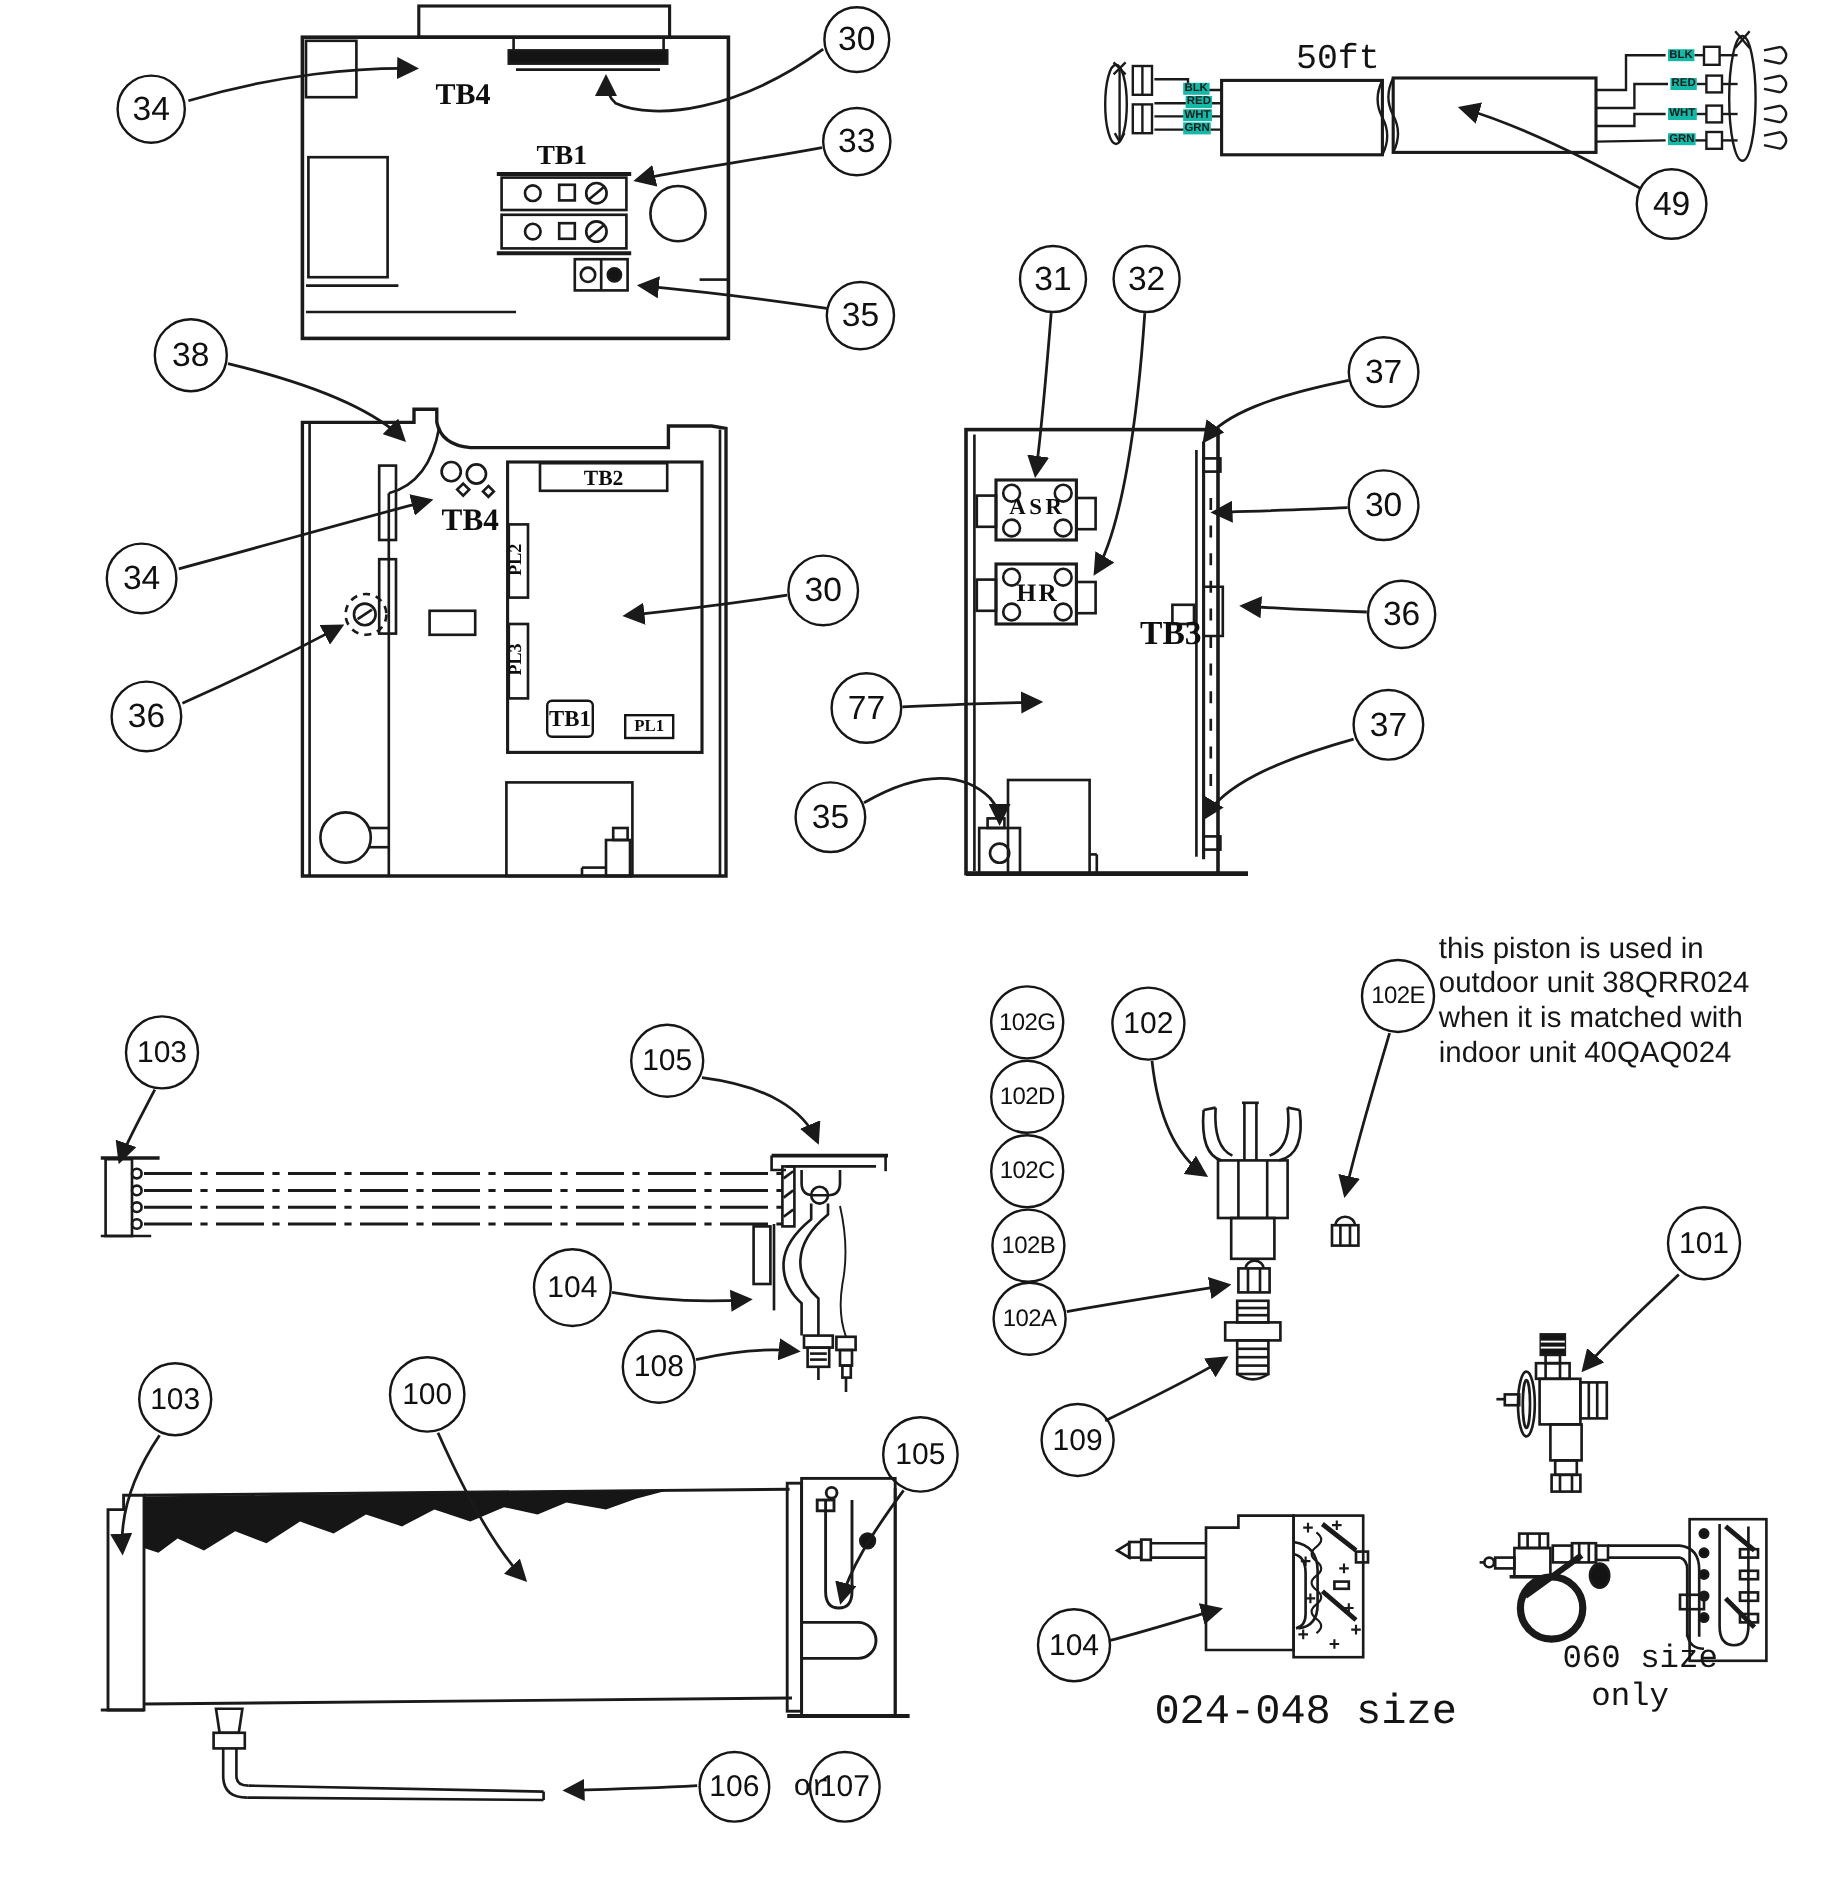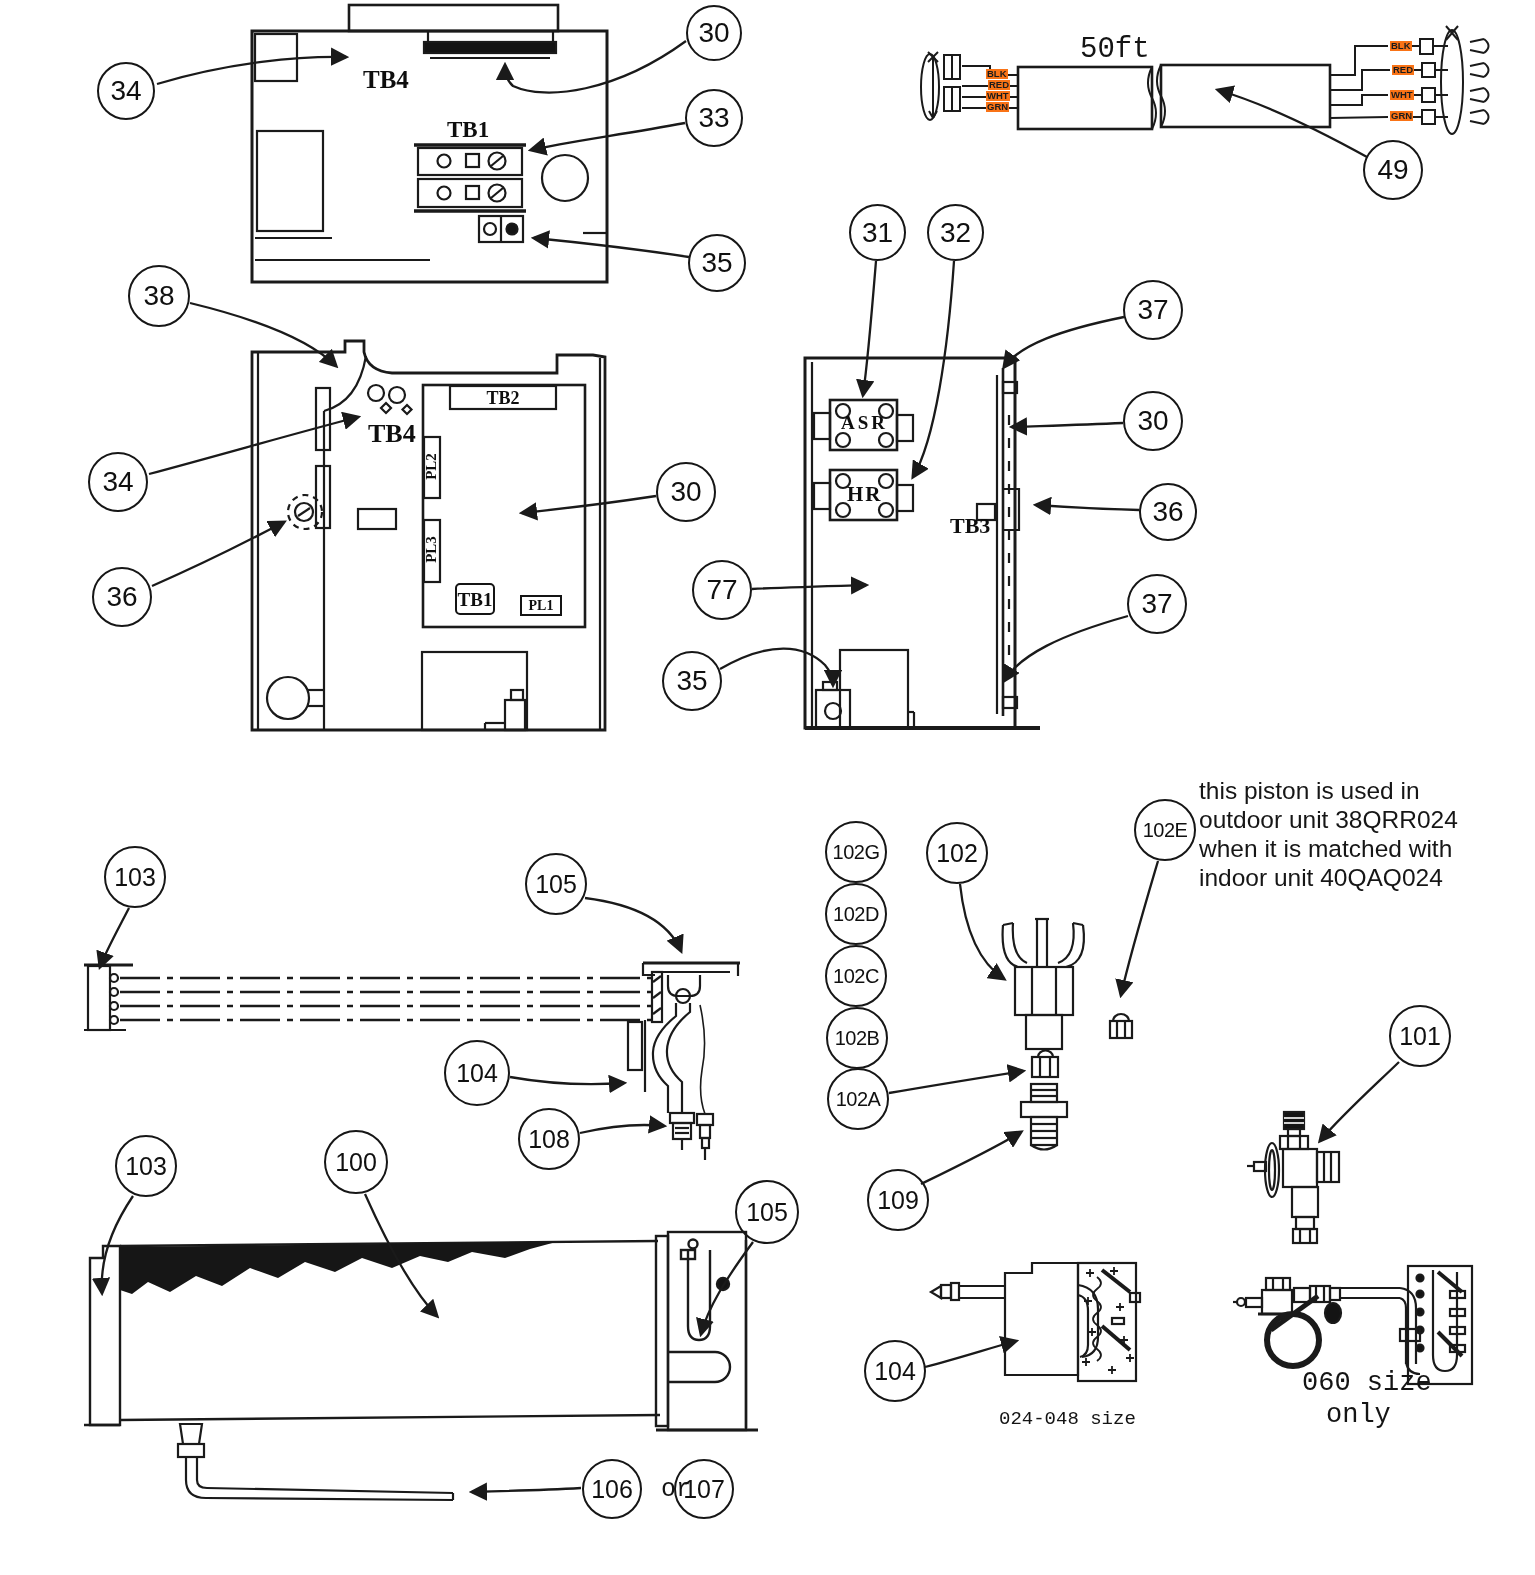--- a/index.html
+++ b/index.html
@@ -10,21 +10,21 @@
            display:flex;align-items:center;justify-content:center;box-sizing:border-box;
            font-family:"Liberation Sans",sans-serif;color:#101010;background:transparent;}
   .b2{font-size:28px;}
   .b3{font-size:25px;}
   .b4{font-size:20px;letter-spacing:-0.5px;}
   .lbl{position:absolute;z-index:2;font-family:"Liberation Serif",serif;font-weight:bold;color:#0e0e0e;line-height:1;}
   .boxed{border:2.4px solid #141414;display:flex;align-items:center;justify-content:center;box-sizing:border-box;}
   .vert{transform:rotate(-90deg);transform-origin:center center;text-align:center;}
   .sans{position:absolute;z-index:2;font-family:Liberation Mono, monospace;color:#141414;line-height:1;}
   .wire{position:absolute;z-index:2;font-family:"Liberation Sans",sans-serif;font-weight:bold;
-        font-size:9.5px;color:#1c1c1c;background:#f97316;line-height:1;padding:0 1px;}
+        font-size:9.5px;color:#1c1c1c;background:#14b8a6;line-height:1;padding:0 1px;}
   .note{position:absolute;z-index:2;left:1199px;top:776px;width:340px;font-size:24.5px;line-height:29px;
         font-family:"Liberation Sans",sans-serif;color:#161616;}
   .note div{white-space:nowrap;}
 </style>
 </head>
 <body>
 
 <div id="canvas">
 
 <svg id="art" width="1535" height="1575" viewBox="0 0 1535 1575">
@@ -457,37 +457,37 @@
 
   <div class="lbl boxed" style="left:450px;top:386px;width:106px;height:23px;font-size:18px;border:none;">TB2</div>
   <div class="lbl" style="left:368px;top:421px;font-size:26px;">TB4</div>
   <div class="lbl vert" style="left:406px;top:459px;width:50px;font-size:15px;">PL2</div>
   <div class="lbl vert" style="left:406px;top:542px;width:50px;font-size:15px;">PL3</div>
   <div class="lbl boxed" style="left:455px;top:583px;width:40px;height:32px;font-size:19px;border-radius:5px;">TB1</div>
   <div class="lbl boxed" style="left:520px;top:595px;width:42px;height:21px;font-size:14px;">PL1</div>
 
   <div class="lbl" style="left:841px;top:413px;font-size:19px;letter-spacing:3px;">ASR</div>
   <div class="lbl" style="left:847px;top:484px;font-size:21px;letter-spacing:2px;">HR</div>
-  <div class="lbl" style="left:950px;top:515px;font-size:22px;">TB3</div>
+  <div class="lbl" style="left:950px;top:515px;font-size:28px;">TB3</div>
 
   <div class="sans" style="left:1080px;top:35px;font-size:29px;">50ft</div>
   <div class="wire" style="left:986px;top:69px;">BLK</div>
   <div class="wire" style="left:988px;top:80px;">RED</div>
   <div class="wire" style="left:986px;top:91px;">WHT</div>
   <div class="wire" style="left:986px;top:102px;">GRN</div>
   <div class="wire" style="left:1390px;top:41px;">BLK</div>
   <div class="wire" style="left:1392px;top:65px;">RED</div>
   <div class="wire" style="left:1390px;top:90px;">WHT</div>
   <div class="wire" style="left:1390px;top:111px;">GRN</div>
 
   <div class="note">
     <div>this piston is used in</div>
     <div>outdoor unit 38QRR024</div>
     <div>when it is matched with</div>
     <div>indoor unit 40QAQ024</div>
   </div>
 
-  <div class="sans" style="left:962px;top:1410px;font-size:19px;margin-left:37px;">024-048 size</div>
+  <div class="sans" style="left:962px;top:1410px;font-size:35px;">024-048 size</div>
   <div class="sans" style="left:1302px;top:1370px;font-size:27px;">060 size</div>
   <div class="sans" style="left:1326px;top:1402px;font-size:27px;">only</div>
   <div class="sans" style="left:644px;top:1477px;font-size:25px;margin-left:17px;">or</div>
 
 </div>
 
 </body></html>

